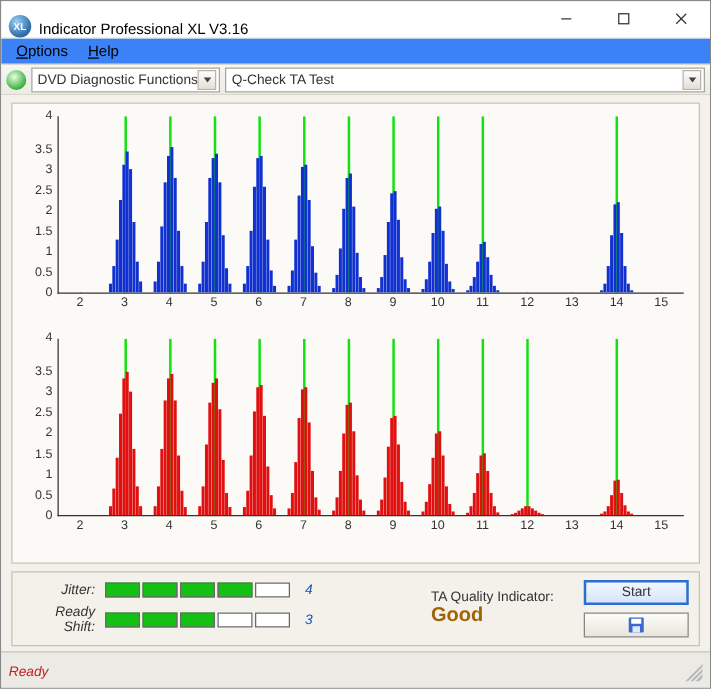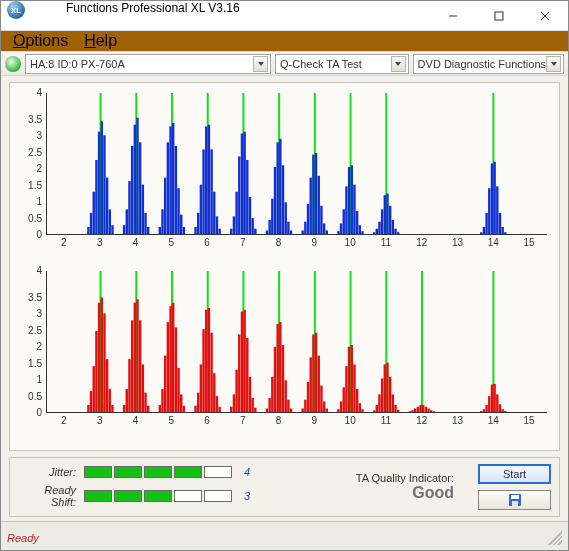--- a/index.html
+++ b/index.html
@@ -9,24 +9,23 @@
     background: #fff;
     width: 569px;
     height: 551px;
     overflow: hidden;
     border: 1px solid #888;
   }
   .titlebar {
     height: 30px;
     background: #fff;
     display: flex;
-    align-items: flex-start;
+    align-items: flex-end;
     padding: 0 0 0 6px;
     border-bottom: 1px solid #ddd;
-    gap: 35px;
   }
   .app-icon {
     width: 18px; height: 18px;
     border-radius: 50%;
     background: radial-gradient(circle at 35% 30%, #9bd0f2, #2d6aa8 70%);
     display: flex;
     align-items: center;
     justify-content: center;
     font-size: 8px;
     color: #fff;
@@ -40,22 +39,22 @@
     display: flex; align-items: center; justify-content: center;
     color: #333;
   }
   .win-btn svg { width: 10px; height: 10px; }
 
   .menubar {
     height: 20px;
     display: flex;
     align-items: center;
     padding: 0 4px;
-    background: #a16207;
-    font-size: 16px;
+    background: #3b82f6;
+    font-size: 12px;
   }
   .menu-item {
     padding: 2px 8px;
     color: #000;
   }
   .menu-item .ul { text-decoration: underline; }
 
   .toolbar {
     height: 25px;
     background: linear-gradient(#f6f6f4, #eceae4);
@@ -183,28 +182,28 @@
     width: 28px; height: 12px;
     border: 1px solid #6a6a6a;
     background: #fff;
   }
   .seg.on { background: #14c014; }
   .meter-val { margin-left: 4px; color: #1750b8; font-size: 11px; }
 
   .ta-quality {
     margin-left: auto;
     margin-right: 10px;
-    text-align: right;
+    text-align: left;
   }
   .ta-quality .lbl { font-size: 11px; color: #333; }
-  .ta-quality .val { font-size: 16px; color: #737373; font-weight: 600; }
+  .ta-quality .val { font-size: 16px; color: #a16207; font-weight: 600; }
 
   .action-buttons { display: flex; flex-direction: column; gap: 6px; }
   .btn {
-    width: 73px; height: 20px;
+    width: 84px; height: 20px;
     border: 1px solid #8a887e;
     background: linear-gradient(#fcfcfa, #e8e5db);
     font-size: 11px;
     color: #333;
     display: flex; align-items: center; justify-content: center;
   }
   .btn.primary {
     border: 2px solid #2a6dd4;
     background: linear-gradient(#f2f7ff, #d6e5fb);
   }
@@ -225,21 +224,21 @@
       linear-gradient(135deg, transparent 50%, #bbb 50%, #bbb 60%, transparent 60%),
       linear-gradient(135deg, transparent 65%, #bbb 65%, #bbb 75%, transparent 75%),
       linear-gradient(135deg, transparent 80%, #bbb 80%, #bbb 90%, transparent 90%);
   }
 </style>
 </head>
 <body>
 
 <div class="titlebar">
   <div class="app-icon">XL</div>
-  <div class="title-text">Functions Professional XL V3.16</div>
+  <div class="title-text">Indicator Professional XL V3.16</div>
   <div class="win-controls">
     <div class="win-btn">
       <svg viewBox="0 0 10 10">
           <line x1="1" y1="5" x2="9" y2="5" stroke="#333" stroke-width="1"></line>
         </svg>
     </div>
     <div class="win-btn">
       <svg viewBox="0 0 10 10">
           <rect x="1" y="1" width="8" height="8" fill="none" stroke="#333" stroke-width="1"></rect>
         </svg>
@@ -253,30 +252,26 @@
   </div>
 </div>
 
 <div class="menubar">
   <div class="menu-item"><span class="ul">O</span><span>ptions</span></div>
   <div class="menu-item"><span class="ul">H</span><span>elp</span></div>
 </div>
 
 <div class="toolbar">
   <div class="drive-icon"></div>
-  <div class="combo device">
-    <div class="combo-text">HA:8 ID:0   PX-760A</div>
+  <div class="combo funcgroup">
+    <div class="combo-text">DVD Diagnostic Functions</div>
     <div class="combo-arrow"></div>
   </div>
   <div class="combo func">
     <div class="combo-text">Q-Check TA Test</div>
-    <div class="combo-arrow"></div>
-  </div>
-  <div class="combo funcgroup">
-    <div class="combo-text">DVD Diagnostic Functions</div>
     <div class="combo-arrow"></div>
   </div>
 </div>
 
 <div class="content">
   <div class="chart-panel">
     <div class="chart">
       <div class="ylabels" id="ylab0">
           <span>0</span>
           <span>0.5</span>

